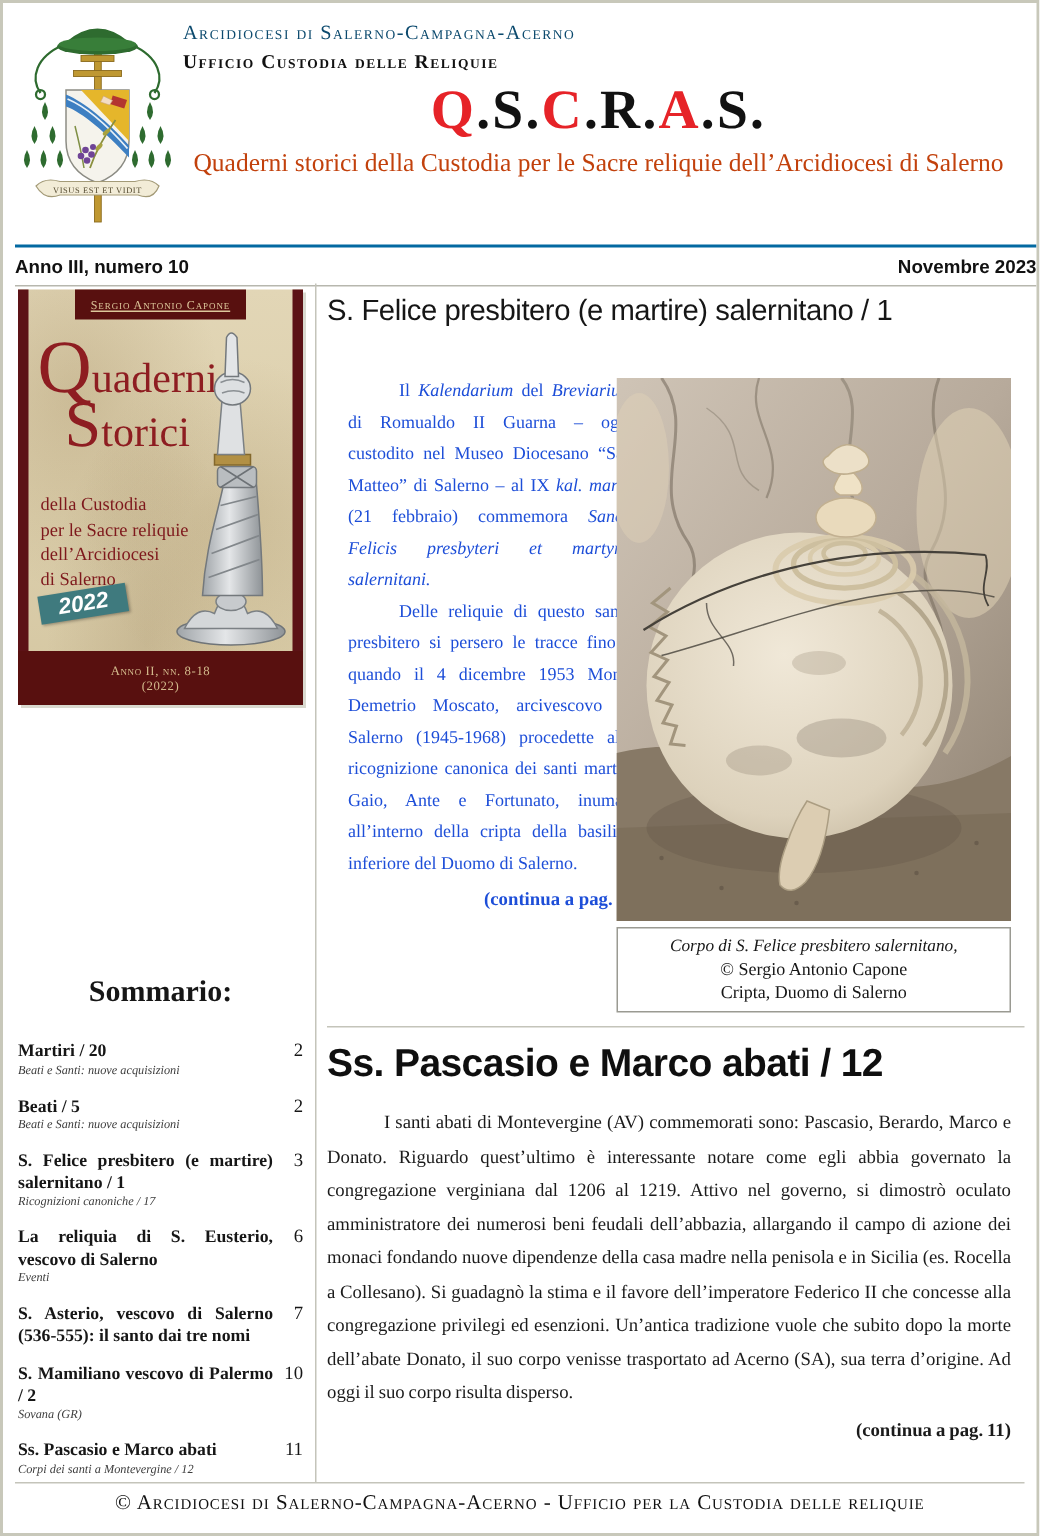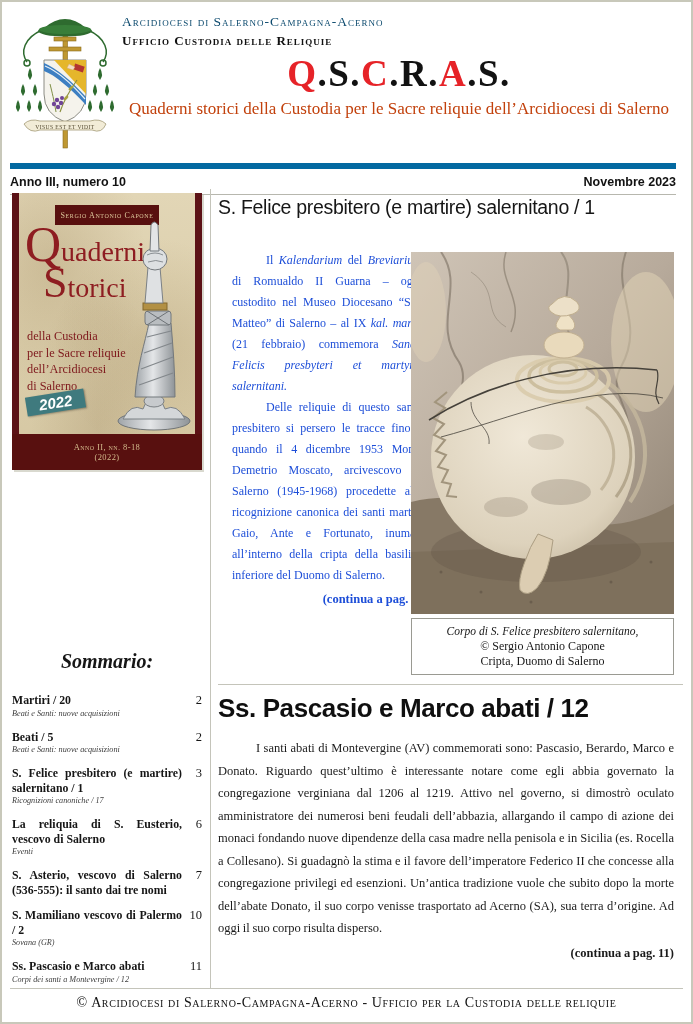--- a/index.html
+++ b/index.html
@@ -12,22 +12,22 @@
   .org{position:absolute;left:120px;top:12px;font-variant:small-caps;letter-spacing:1px;}
   .org-l1{font-size:13.5px;color:#0c4a6e;}
   .org-l2{font-size:13px;font-weight:bold;color:#111;margin-top:3px;}
   .masthead{position:absolute;left:115px;right:10px;top:52px;text-align:center;}
   .mh-title{font-size:37px;font-weight:bold;letter-spacing:1.5px;line-height:40px;}
   .mh-red{color:#e62328;}
   .mh-black{color:#121212;}
   .mh-sub{font-size:17px;margin-top:5px;color:#c2410c;}
 
   
-  .issuebar{position:absolute;left:8px;right:15px;top:161px;height:25px;
-    border-top:6px solid #0369a1;border-bottom:1px solid #b7b7ae;
+  .issuebar{position:absolute;left:8px;right:0;top:161px;height:25px;
+    border-top:2px solid #0369a1;border-bottom:1px solid #b7b7ae;
     display:flex;justify-content:space-between;align-items:center;
     font-family:"Liberation Sans",sans-serif;font-weight:bold;font-size:12.5px;color:#111;}
 
   .vdivider{position:absolute;left:208px;top:187px;width:1px;height:799px;background:#c4c4ba;}
   .hdivider2{position:absolute;left:216px;right:8px;top:682px;height:1px;background:#c4c4ba;}
   .footline{position:absolute;left:8px;right:8px;top:986px;height:1px;background:#c4c4ba;}
 
   
   .cover{position:absolute;left:10px;top:191px;width:190px;height:277px;
     background:
@@ -35,37 +35,37 @@
       radial-gradient(ellipse at 75% 55%, rgba(125,95,45,.16), transparent 50%),
       radial-gradient(ellipse at 45% 85%, rgba(105,75,35,.14), transparent 45%),
       linear-gradient(#e2d6b6,#d5c7a2);
     box-shadow:2px 2px 0 #d9d9cf;}
   .cover-edge-l,.cover-edge-r{position:absolute;top:0;bottom:0;width:7px;background:#5c1216;}
   .cover-edge-l{left:0;}
   .cover-edge-r{right:0;}
   .cover-bottom{position:absolute;left:0;right:0;bottom:0;height:36px;background:#58100f;
     display:flex;flex-direction:column;justify-content:center;align-items:center;
     color:#d3ba8c;font-variant:small-caps;font-size:8.5px;line-height:10px;letter-spacing:.4px;}
-  .cover-tab{position:absolute;left:50%;top:12px;transform:translateX(-50%);
-    width:104px;height:20px;background:#58100f;display:flex;align-items:center;justify-content:center;
-    color:#dcc69a;font-variant:small-caps;font-size:8px;letter-spacing:.6px;}
+  .cover-tab{position:absolute;left:50%;top:0;transform:translateX(-50%);
+    width:114px;height:20px;background:#58100f;display:flex;align-items:center;justify-content:center;
+    color:#dcc69a;font-variant:small-caps;font-size:8px;letter-spacing:.6px;text-decoration:underline;}
   .cover-title{position:absolute;left:13px;top:26px;color:#8e1d21;line-height:1;}
   .ct-l1 .big{font-size:50px;}
   .ct-l1{font-size:28px;}
   .ct-l2{font-size:28px;margin:-8px 0 0 18px;}
   .ct-l2 .big{font-size:44px;}
   .cover-sub{position:absolute;left:15px;top:135px;font-size:12.3px;line-height:16.5px;color:#7e181c;}
   .badge{position:absolute;left:14px;top:200px;transform:rotate(-9deg);background:#3f7a7e;color:#fff;
     font-family:"Liberation Sans",sans-serif;font-weight:bold;font-style:italic;font-size:15px;
     padding:1px 13px;box-shadow:1px 1px 2px rgba(0,0,0,.3);}
   .armsvg{position:absolute;right:9px;top:22px;width:78px;height:218px;}
 
   
   .sommario{position:absolute;left:10px;top:648px;width:190px;}
-  .som-head{font-size:20px;font-weight:bold;text-align:center;margin-bottom:20px;font-style:italic;}
+  .som-head{font-size:20px;font-weight:bold;text-align:center;margin-bottom:20px;}
   .toc-item{display:flex;gap:2px;margin-bottom:11px;}
   .toc-main{flex:1;}
   .toc-title{font-weight:bold;font-size:11.8px;line-height:14.5px;text-align:justify;}
   .toc-sub{font-style:italic;font-size:8.2px;line-height:10px;color:#3c3c3c;margin-top:1px;}
   .toc-page{flex:none;width:18px;text-align:right;font-size:12.5px;line-height:14.5px;}
 
   
   .a1-title{position:absolute;left:216px;top:194px;right:8px;
     font-family:"Liberation Sans",sans-serif;font-size:19.5px;letter-spacing:-.3px;color:#161616;}
   .a1-col{position:absolute;left:230px;top:248px;width:190px;font-size:12px;line-height:21px;

